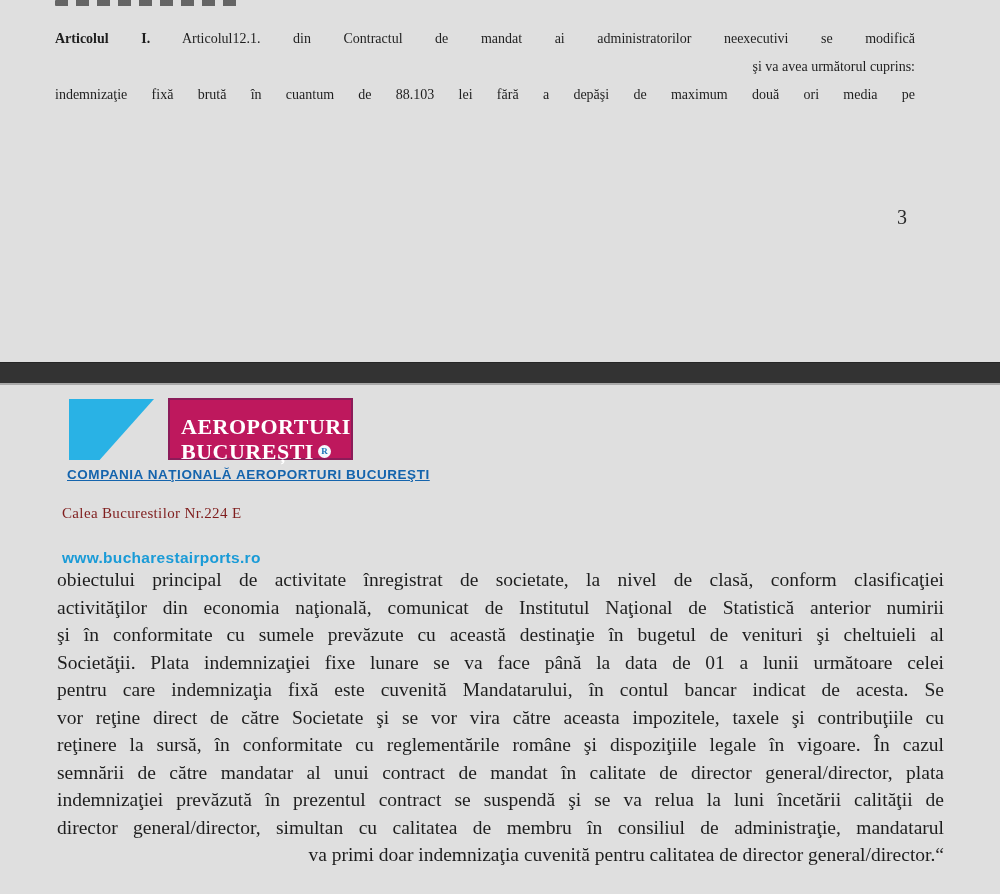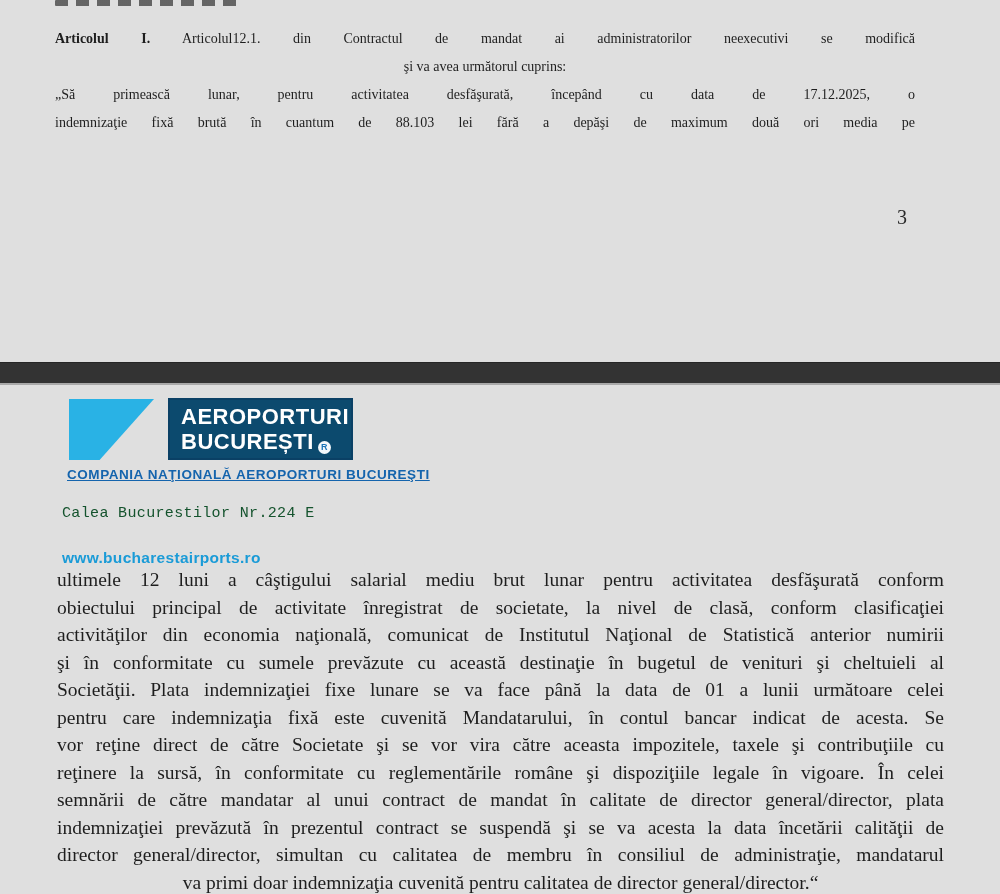--- a/index.html
+++ b/index.html
@@ -17,21 +17,21 @@
     background:repeating-linear-gradient(90deg,#3c3c3c 0 13px,rgba(0,0,0,0) 13px 21px);
     opacity:.75;border-radius:1px;
   }
   
   .p3block{
     position:absolute;left:55px;top:25px;width:860px;
     font-size:14px;line-height:28px;color:#1e1e1e;
   }
   .line{white-space:normal;}
   .jline{text-align:justify;text-align-last:justify;}
-  .lleft{text-align:center;}
+  .lleft{text-align:right;}
   .boldlead{font-weight:bold;}
   .pagenum{
     position:absolute;left:872px;top:206px;width:60px;
     font-size:20px;text-align:center;color:#2a2a2a;
   }
   
   .sepbar{
     position:absolute;left:0;top:362px;width:1000px;height:20px;
     background:#333333;
     border-top:1px solid #262626;
@@ -39,46 +39,46 @@
     box-sizing:content-box;
   }
   
   .logo-cyan{
     position:absolute;left:69px;top:399px;width:85px;height:61px;
     background:#29b2e5;
     clip-path:polygon(0 0,100% 0,36% 100%,0 100%);
   }
   .logo-box{
     position:absolute;left:168px;top:398px;width:185px;height:62px;
-    background:#0c4a6e;
+    background:#be185d;
     box-shadow:inset 0 0 0 2px rgba(8,40,80,.28);
-    font-family:Liberation Sans, sans-serif;
+    font-family:Liberation Serif, serif;
     color:#ffffff;font-weight:bold;
-    padding:6px 0 0 13px;box-sizing:border-box;
+    padding:16px 0 0 13px;box-sizing:border-box;
     letter-spacing:.5px;font-size:22px;line-height:25px;
   }
-  .logo-box .row2{display:flex;align-items:flex-end;}
+  .logo-box .row2{display:flex;align-items:flex-start;}
   .reg-circle{
     display:inline-block;width:13px;height:13px;margin-left:4px;margin-top:6px;
     background:#f4f8fb;color:#1b74b8;border-radius:50%;
     font-size:9px;line-height:13px;text-align:center;letter-spacing:0;
     font-weight:bold;
   }
   .company-line{
     position:absolute;left:67px;top:467px;
     font-family:"Liberation Sans", sans-serif;
     font-weight:bold;font-size:13.5px;letter-spacing:.55px;
     color:#1464ad;
     text-decoration:underline;
   }
   .address{
     position:absolute;left:62px;top:501px;
-    font-family:Liberation Mono, monospace;
+    font-family:Liberation Serif, serif;
     font-size:15px;line-height:25px;letter-spacing:.35px;
-    color:#14532d;
+    color:#7f1d1d;
   }
   .website{
     position:absolute;left:62px;top:549px;
     font-family:"Liberation Sans", sans-serif;
     font-weight:bold;font-size:15.5px;letter-spacing:.3px;
     color:#1a9bd7;text-decoration:none;cursor:pointer;
   }
   
   .p4block{
     position:absolute;left:57px;top:566px;width:887px;
@@ -88,21 +88,20 @@
 </head>
 <body>
 
 <div class="screen">
 
   <div class="remnant"></div>
 
   <div class="p3block">
     <div class="line jline"><span class="boldlead">Articolul I.</span><span> Articolul12.1. din Contractul de mandat ai administratorilor neexecutivi se modifică</span></div>
     <div class="line lleft">şi va avea următorul cuprins:</div>
-    <div class="line jline">„Să primească lunar, pentru activitatea desfăşurată, începând cu data de 17.12.2025, o</div>
     <div class="line jline">indemnizaţie fixă brută în cuantum de 88.103 lei fără a depăşi de maximum două ori media pe</div>
   </div>
 
   <div class="pagenum">3</div>
 
   <div class="sepbar"></div>
 
   <div class="logo-cyan"></div>
 
   <div class="logo-box">
@@ -115,27 +114,26 @@
 
   <div class="company-line">COMPANIA NAŢIONALĂ AEROPORTURI BUCUREŞTI</div>
 
   <div class="address">
     <div>Calea Bucurestilor Nr.224 E</div>
   </div>
 
   <a class="website">www.bucharestairports.ro</a>
 
   <div class="p4block">
-    <div class="line jline">ultimele 12 luni a câştigului salarial mediu brut lunar pentru activitatea desfăşurată conform</div>
     <div class="line jline">obiectului principal de activitate înregistrat de societate, la nivel de clasă, conform clasificaţiei</div>
     <div class="line jline">activităţilor din economia naţională, comunicat de Institutul Naţional de Statistică anterior numirii</div>
     <div class="line jline">şi în conformitate cu sumele prevăzute cu această destinaţie în bugetul de venituri şi cheltuieli al</div>
     <div class="line jline">Societăţii. Plata indemnizaţiei fixe lunare se va face până la data de 01 a lunii următoare celei</div>
     <div class="line jline">pentru care indemnizaţia fixă este cuvenită Mandatarului, în contul bancar indicat de acesta. Se</div>
     <div class="line jline">vor reţine direct de către Societate şi se vor vira către aceasta impozitele, taxele şi contribuţiile cu</div>
-    <div class="line jline">reţinere la sursă, în conformitate cu reglementările române şi dispoziţiile legale în vigoare. În celei</div>
+    <div class="line jline">reţinere la sursă, în conformitate cu reglementările române şi dispoziţiile legale în vigoare. În cazul</div>
     <div class="line jline">semnării de către mandatar al unui contract de mandat în calitate de director general/director, plata</div>
-    <div class="line jline">indemnizaţiei prevăzută în prezentul contract se suspendă şi se va acesta la data încetării calităţii de</div>
+    <div class="line jline">indemnizaţiei prevăzută în prezentul contract se suspendă şi se va relua la luni încetării calităţii de</div>
     <div class="line jline">director general/director, simultan cu calitatea de membru în consiliul de administraţie, mandatarul</div>
     <div class="line lleft">va primi doar indemnizaţia cuvenită pentru calitatea de director general/director.“</div>
   </div>
 
 </div>
 
 </body></html>

